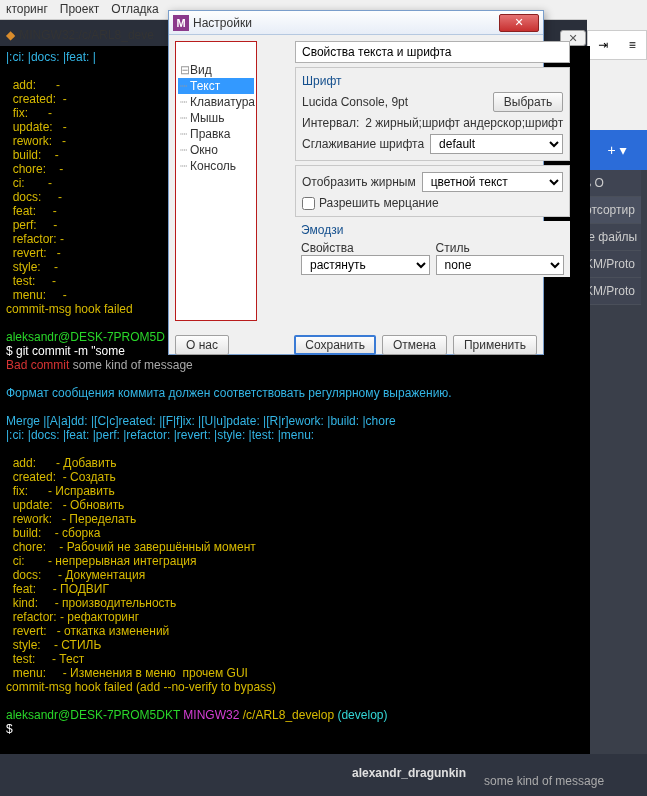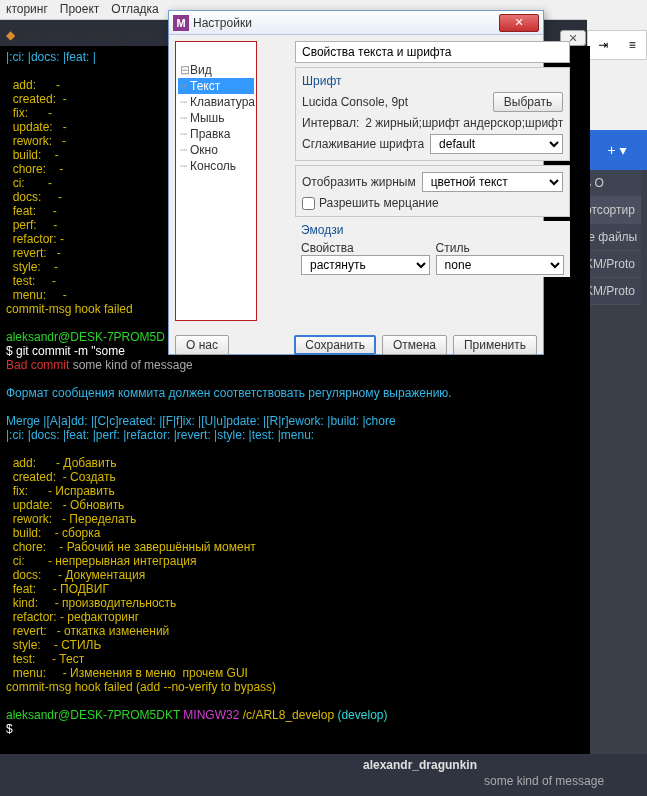--- a/index.html
+++ b/index.html
@@ -56,21 +56,21 @@
   .btn { border:1px solid #a0a0a0; background:linear-gradient(#fdfdfd,#e4e4e4); padding:2px 10px; border-radius:2px; color:#333;}
   .btn.primary { border:2px solid #3a7bd5; padding:1px 9px;}
   select.sel, .sel { border:1px solid #a0a0a0; background:#fff; padding:1px 4px; width:100%; font-size:12px;}
   .chk { display:flex; align-items:center; gap:4px;}
   .section-title { color:#15508e; font-weight:normal; margin-bottom:4px;}
   .dlg-buttons { display:flex; gap:10px; padding:4px 6px; justify-content:space-between; border-top:0; height:36px; align-items:center;}
   .dlg-buttons .right { display:flex; gap:6px; }
 
   
   .commit-row { position:absolute; left:0; right:0; bottom:0; height:42px; background:#2f3440; display:flex;}
-  .commit-row .author { flex:0 0 480px; display:flex; align-items:flex-start; justify-content:flex-end; padding:4px 3px; color:#e0e0e0; font-weight:bold;}
+  .commit-row .author { flex:0 0 480px; display:flex; align-items:flex-start; justify-content:flex-end; padding:4px 14px; color:#e0e0e0; font-weight:bold;margin-top:8px;}
   .commit-row .msg { flex:1; color:#aaa; padding:20px 0 0 4px;}
 
   
   .tab-close { position:absolute; top:30px; left:560px; width:26px; height:16px; border:1px solid #a0a0a0; border-radius:3px; background:#f0f0f0; display:flex; align-items:center; justify-content:center; color:#555; font-size:11px;}
 
 </style>
 </head>
 <body>
 
 <div class="ide-menu">

